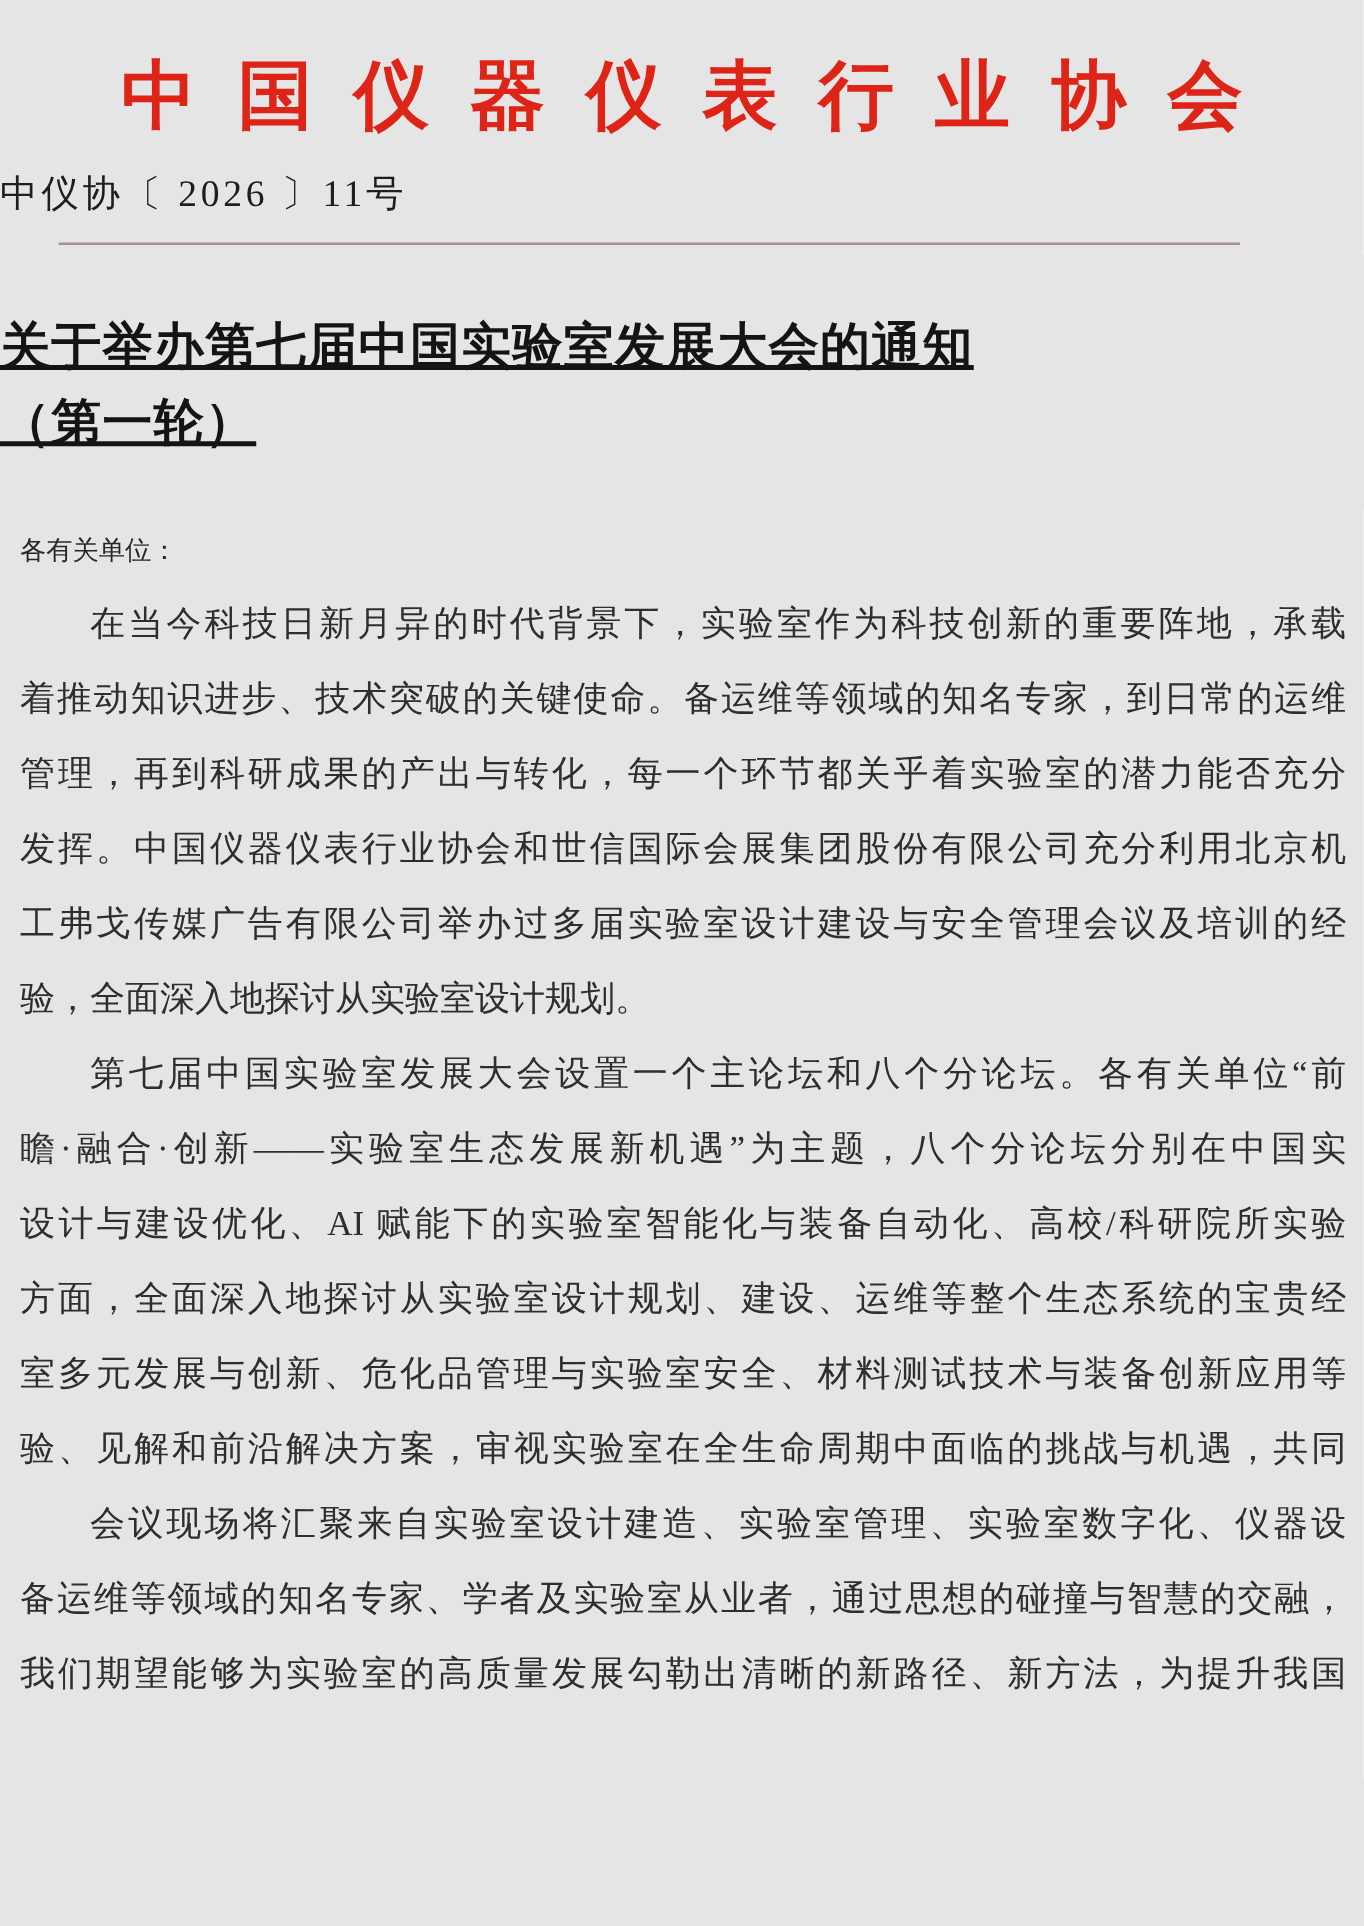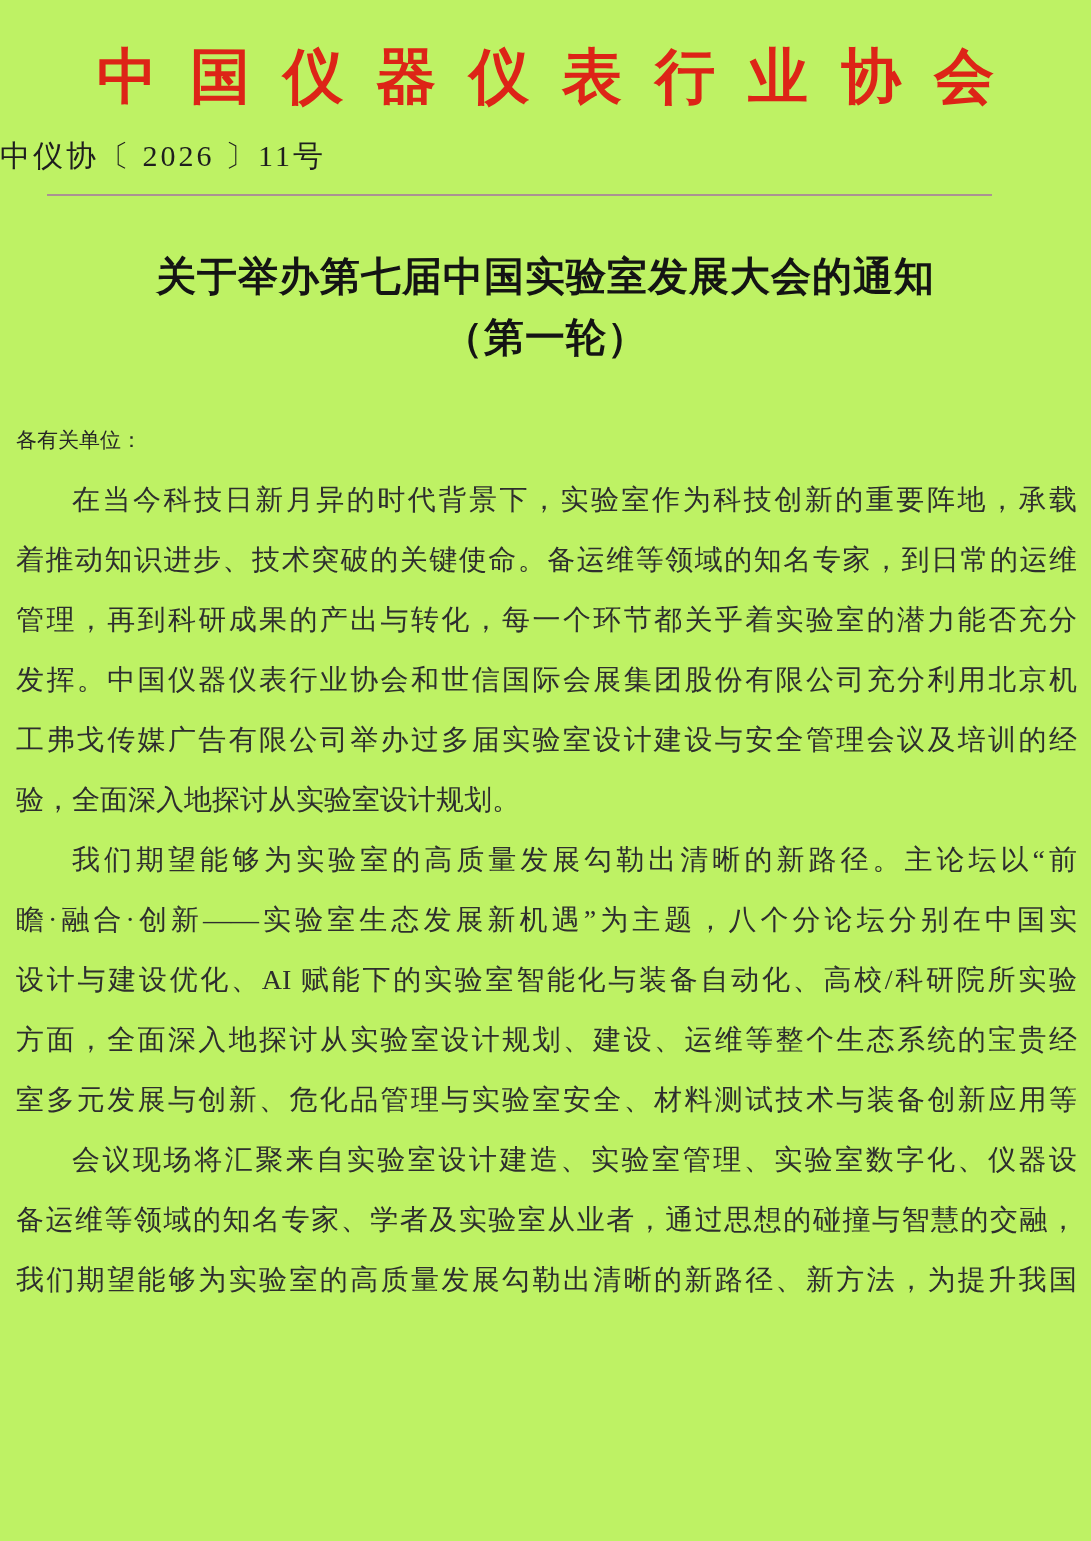--- a/index.html
+++ b/index.html
@@ -1,21 +1,21 @@
 <!DOCTYPE html>
 <html><head>
 <meta charset="utf-8">
 <style>
   html,body { margin:0; padding:0; background:#ffffff; }
   .page {
     position:relative;
     width:1091px;
     height:1541px;
     margin:0 auto;
-    background:#bef264;
+    background:#e5e5e5;
     box-sizing:border-box;
     font-family:"Liberation Serif","DejaVu Serif",serif;
     color:#2b2b2b;
     overflow:hidden;
   }
   .org-name {
     margin:0;
     padding-top:42px;
     font-size:60px;
     font-weight:bold;
@@ -38,23 +38,24 @@
     border:none;
     border-top:2px solid #ab9292;
     margin:20px 99px 0 47px;
     height:0;
   }
   .doc-title {
     margin:50px 0 0 0;
     font-size:40px;
     font-weight:bold;
     color:#141414;
-    text-align:center;
+    text-align:left;
     line-height:61px;
     letter-spacing:1px;
+    text-decoration:underline;
   }
   .salutation {
     margin:42px 14px 0 16px;
     font-size:21px;
     line-height:60px;
     color:#262626;
   }
   .body-line {
     margin:0 14px 0 16px;
     font-size:28px;
@@ -85,22 +86,23 @@
 
   <div class="salutation">各有关单位：</div>
 
   <div id="document-body">
       <div class="body-line first">在当今科技日新月异的时代背景下，实验室作为科技创新的重要阵地，承载</div>
       <div class="body-line">着推动知识进步、技术突破的关键使命。备运维等领域的知名专家，到日常的运维</div>
       <div class="body-line">管理，再到科研成果的产出与转化，每一个环节都关乎着实验室的潜力能否充分</div>
       <div class="body-line">发挥。中国仪器仪表行业协会和世信国际会展集团股份有限公司充分利用北京机</div>
       <div class="body-line">工弗戈传媒广告有限公司举办过多届实验室设计建设与安全管理会议及培训的经</div>
       <div class="body-line para-end">验，全面深入地探讨从实验室设计规划。</div>
-      <div class="body-line first">我们期望能够为实验室的高质量发展勾勒出清晰的新路径。主论坛以“前</div>
+      <div class="body-line first">第七届中国实验室发展大会设置一个主论坛和八个分论坛。各有关单位“前</div>
       <div class="body-line">瞻·融合·创新——实验室生态发展新机遇”为主题，八个分论坛分别在中国实</div>
       <div class="body-line">设计与建设优化、AI 赋能下的实验室智能化与装备自动化、高校/科研院所实验</div>
       <div class="body-line">方面，全面深入地探讨从实验室设计规划、建设、运维等整个生态系统的宝贵经</div>
       <div class="body-line">室多元发展与创新、危化品管理与实验室安全、材料测试技术与装备创新应用等</div>
+      <div class="body-line">验、见解和前沿解决方案，审视实验室在全生命周期中面临的挑战与机遇，共同</div>
       <div class="body-line first">会议现场将汇聚来自实验室设计建造、实验室管理、实验室数字化、仪器设</div>
       <div class="body-line">备运维等领域的知名专家、学者及实验室从业者，通过思想的碰撞与智慧的交融，</div>
       <div class="body-line">我们期望能够为实验室的高质量发展勾勒出清晰的新路径、新方法，为提升我国</div>
     </div>
 </div>
 
 </body></html>

